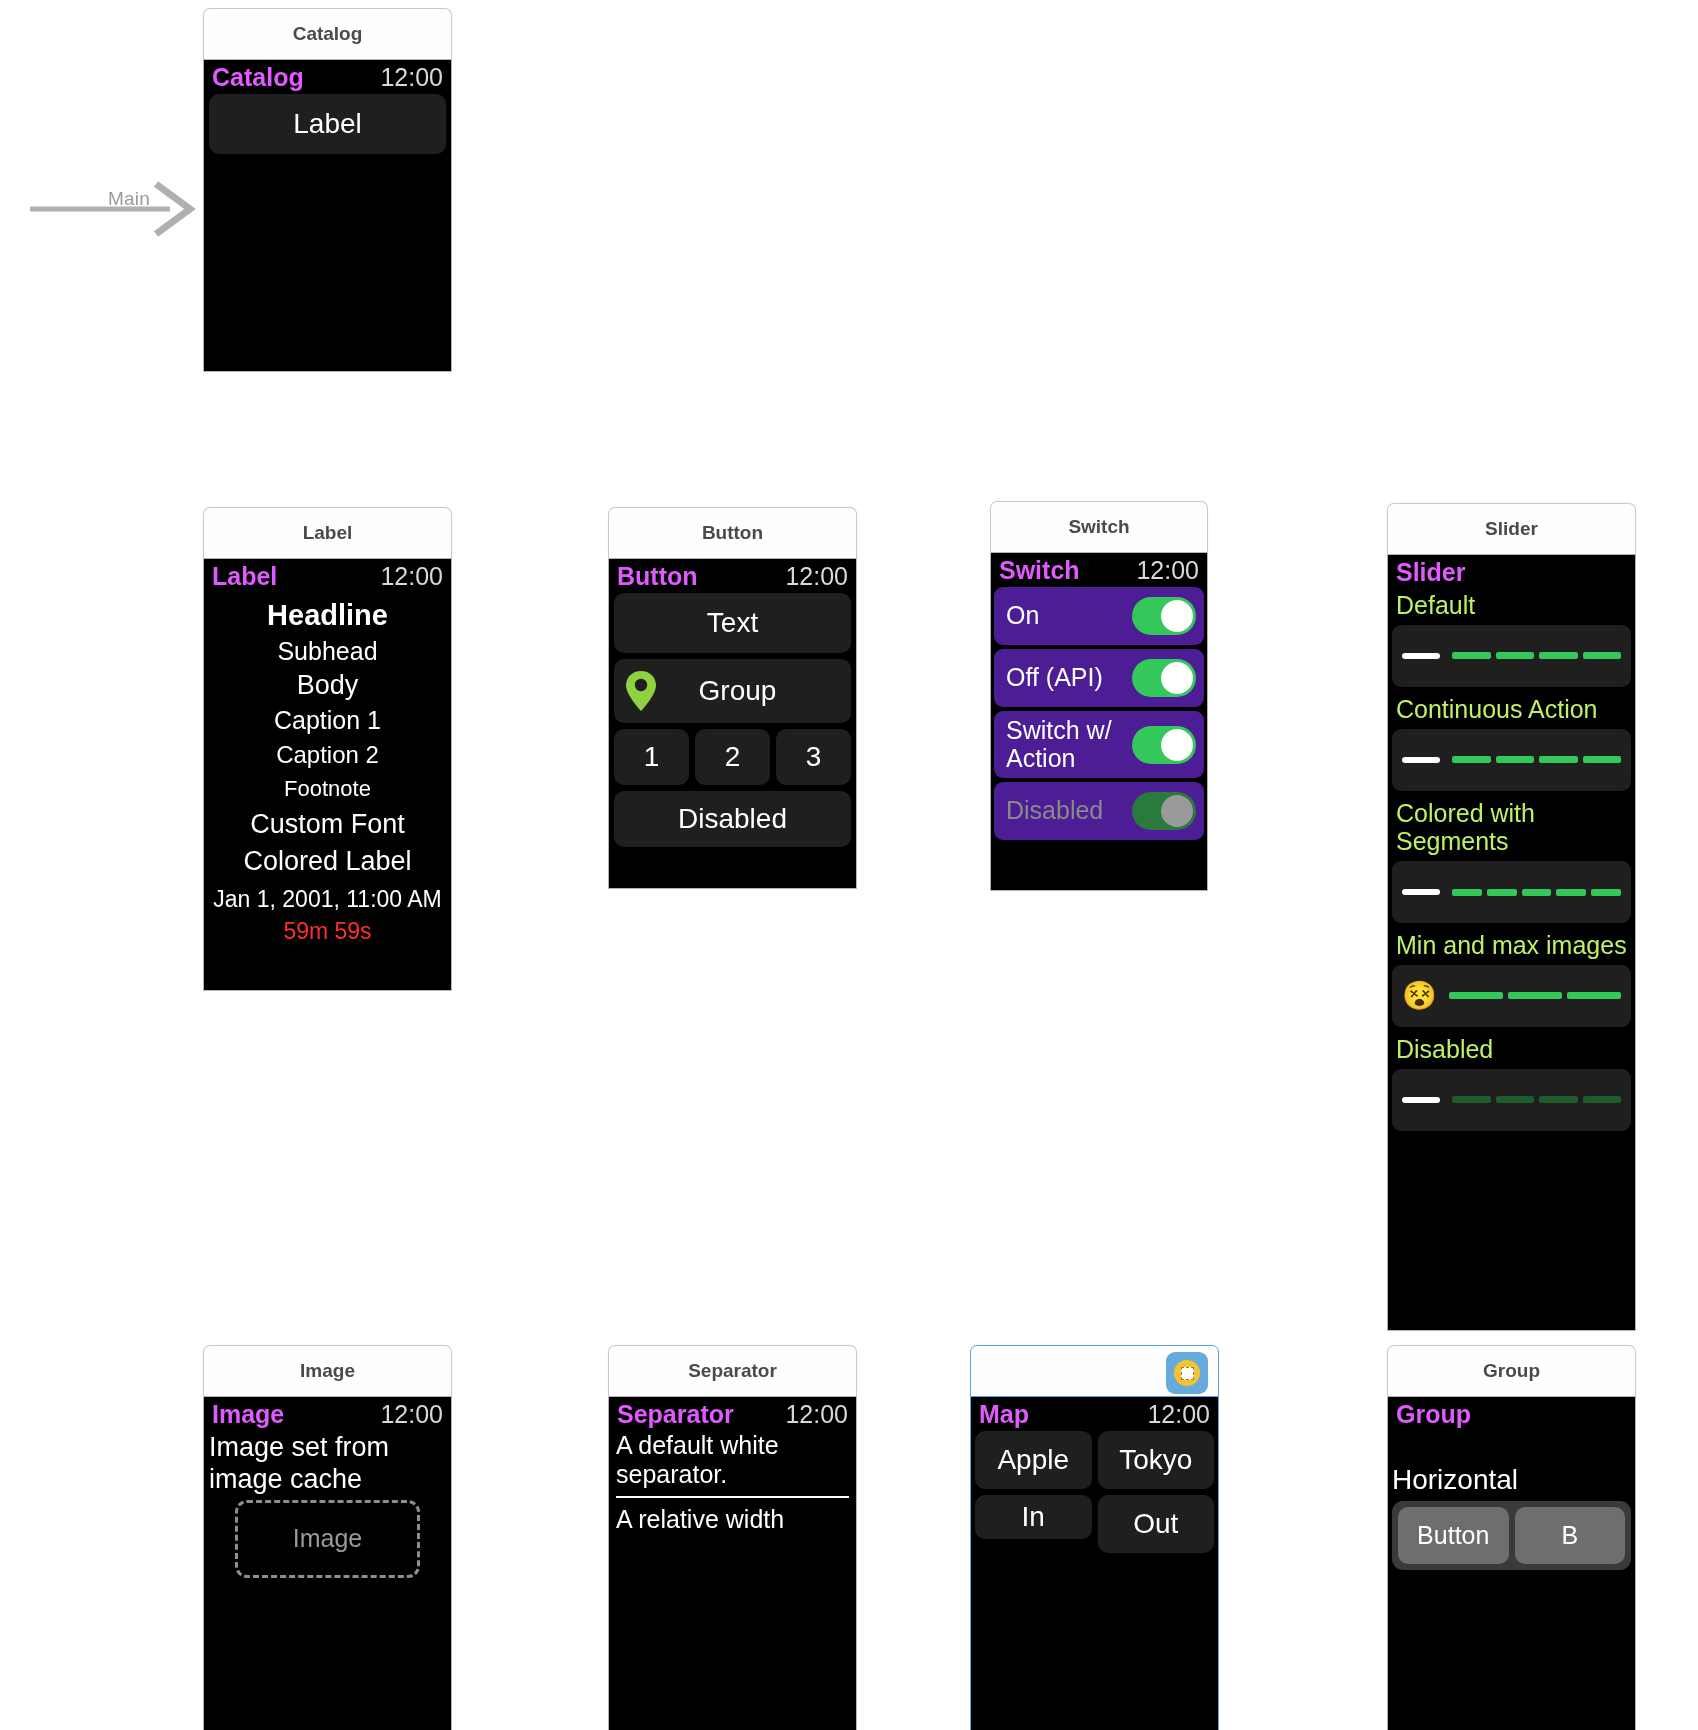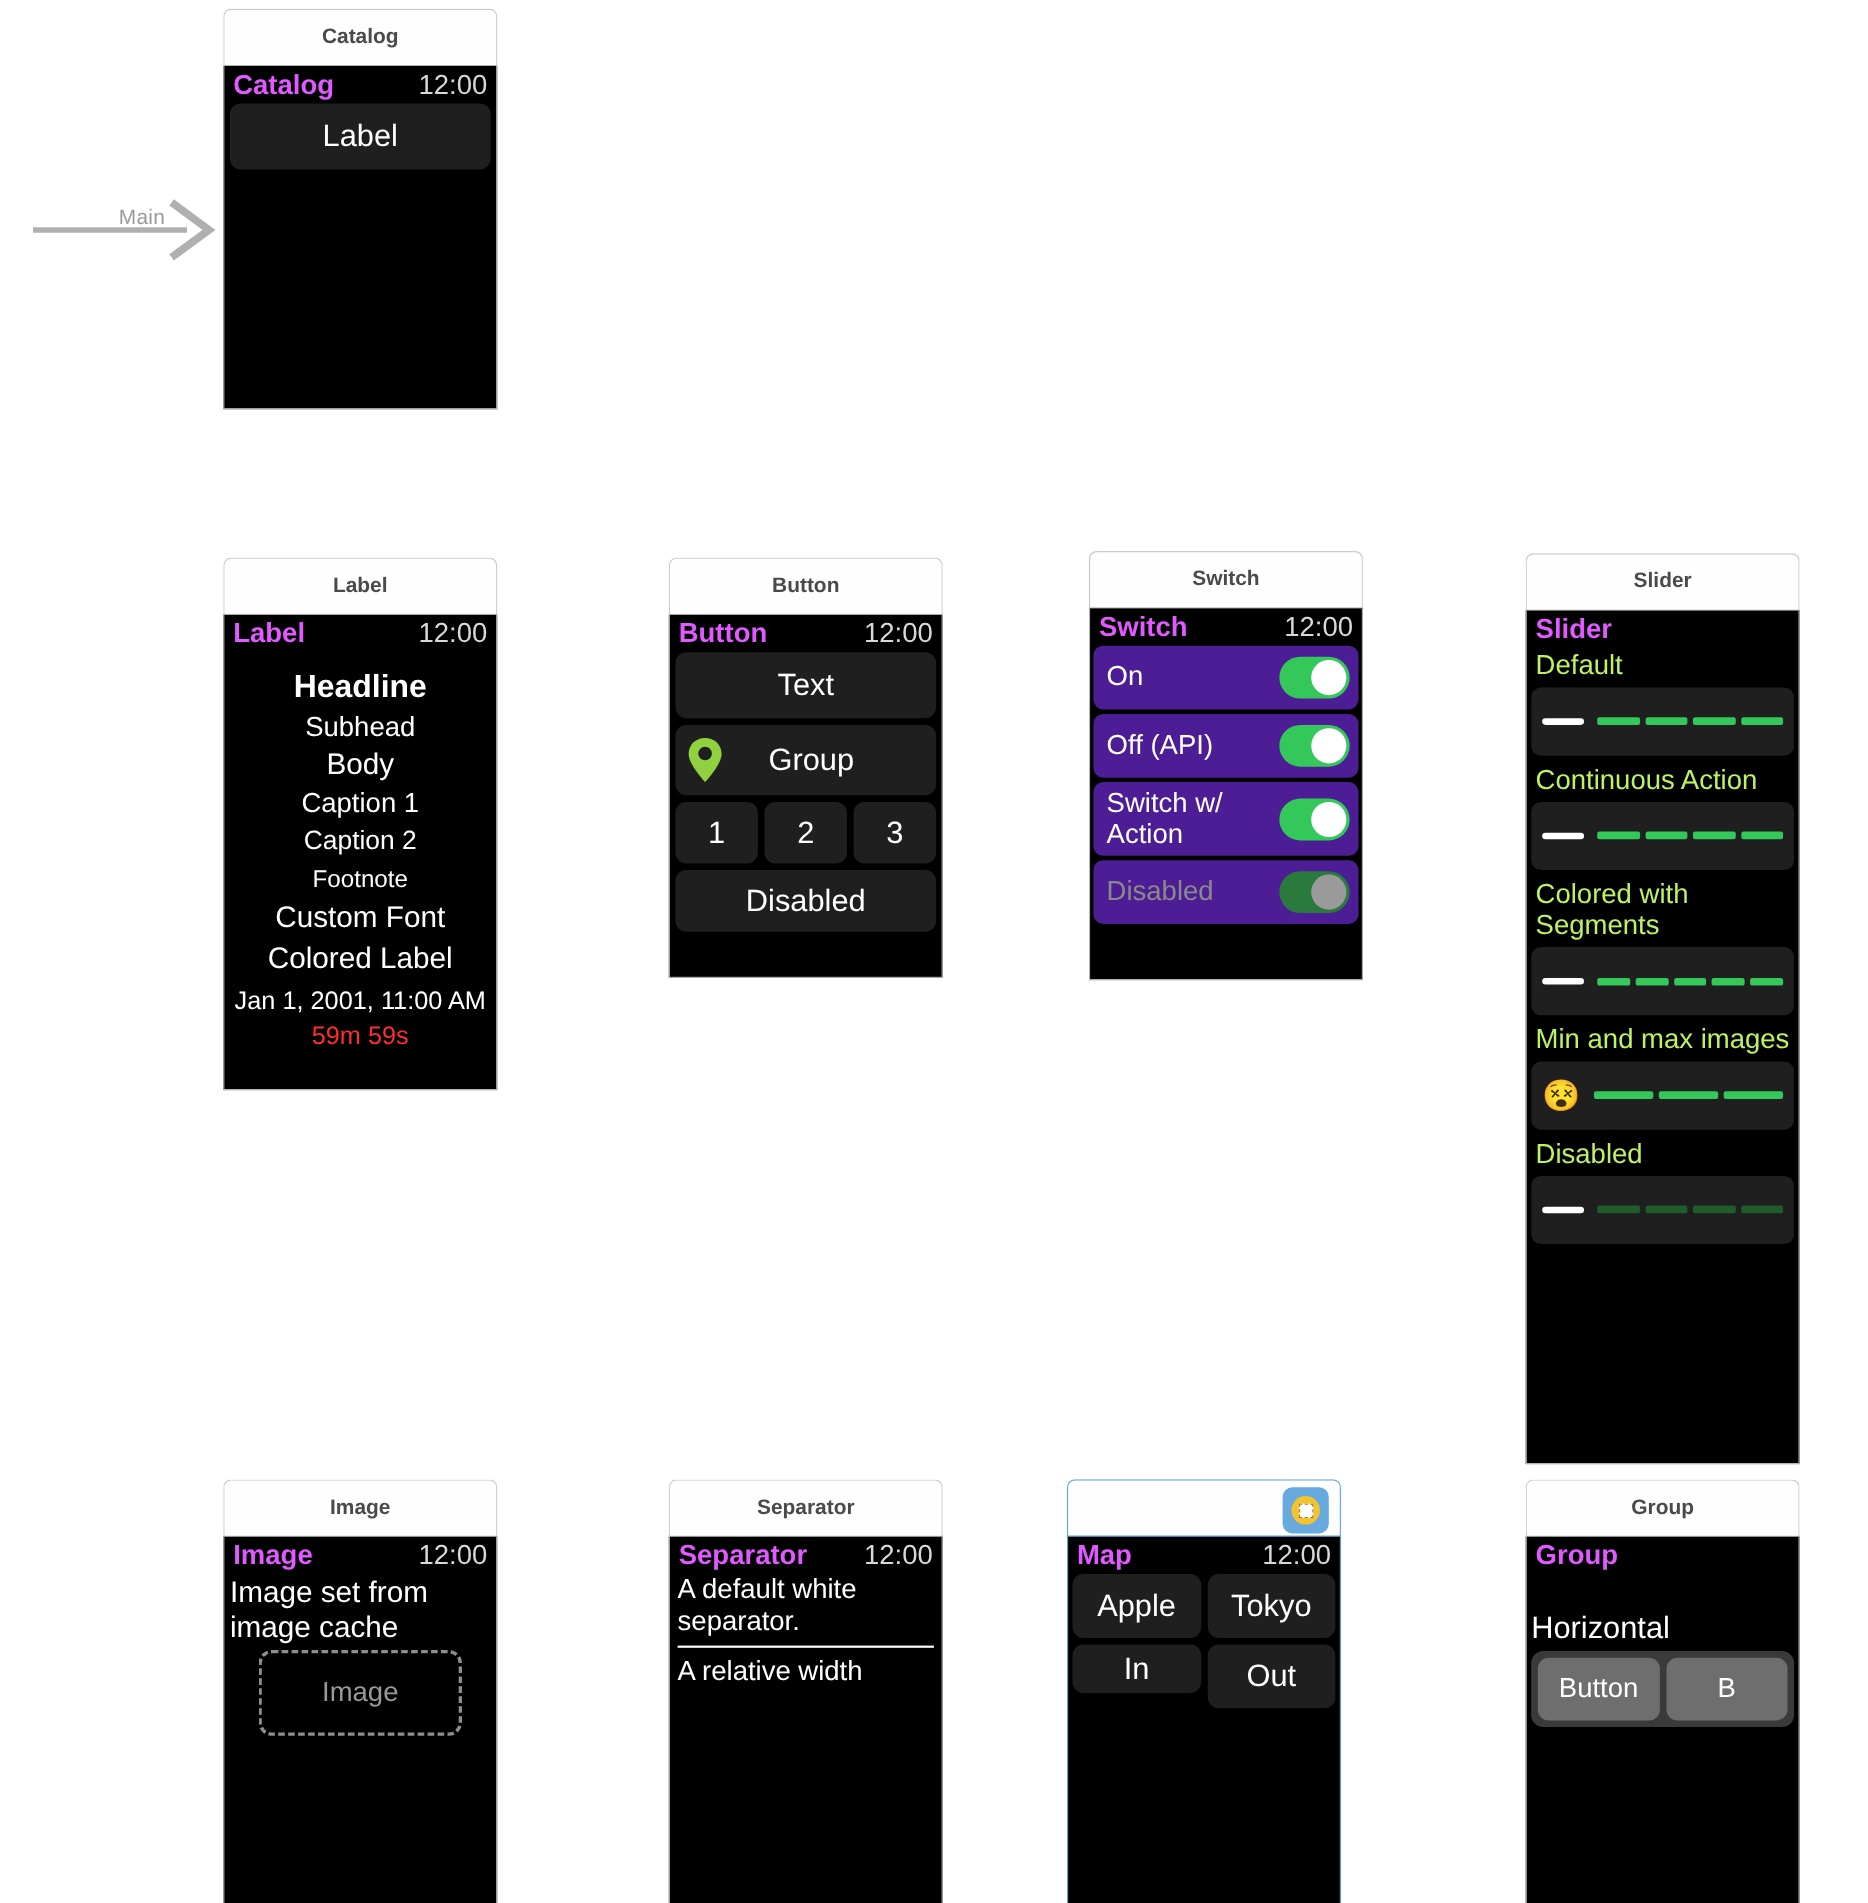--- a/index.html
+++ b/index.html
@@ -154,21 +154,21 @@
   <div class="scene" id="sc-label" style="left:203px; top:507px; width:249px;">
     <div class="scene-title-bar">
       <span class="t">Label</span>
     </div>
     <div class="screen" style="height:432px;">
       <div class="statusbar">
         <span class="app">Label</span>
         <span class="time">12:00</span>
       </div>
       <div class="body" style="padding:0 4px;">
-        <div class="lbl-line" style="font-size:29px;font-weight:bold;margin-top:16px;">Headline</div>
+        <div class="lbl-line" style="font-size:29px;font-weight:bold;margin-top:6px;">Headline</div>
         <div class="lbl-line" style="font-size:25px;margin-top:5px;">Subhead</div>
         <div class="lbl-line" style="font-size:27px;margin-top:4px;">Body</div>
         <div class="lbl-line" style="font-size:25px;margin-top:5px;">Caption 1</div>
         <div class="lbl-line" style="font-size:24px;margin-top:6px;">Caption 2</div>
         <div class="lbl-line" style="font-size:22px;margin-top:8px;">Footnote</div>
         <div class="lbl-line" style="font-size:27px;margin-top:7px;">Custom Font</div>
         <div class="lbl-line" style="font-size:27px;margin-top:6px;">Colored Label</div>
         <div class="lbl-line" style="font-size:23px;margin-top:9px;">Jan 1, 2001, 11:00 AM</div>
         <div class="lbl-line" style="font-size:23px;margin-top:6px;color:#ff2d2d;">59m 59s</div>
       </div>
@@ -208,21 +208,21 @@
             <span>3</span>
           </div>
         </div>
         <div class="row" style="height:56px;font-size:28px;">
           <span>Disabled</span>
         </div>
       </div>
     </div>
   </div>
 
-  <div class="scene" id="sc-switch" style="left:990px; top:501px; width:249px;">
+  <div class="scene" id="sc-switch" style="left:990px; top:501px; width:218px;">
     <div class="scene-title-bar">
       <span class="t">Switch</span>
     </div>
     <div class="screen" style="height:338px;">
       <div class="statusbar">
         <span class="app">Switch</span>
         <span class="time">12:00</span>
       </div>
       <div class="body" style="padding:0 3px;">
         <div class="sw-row">

